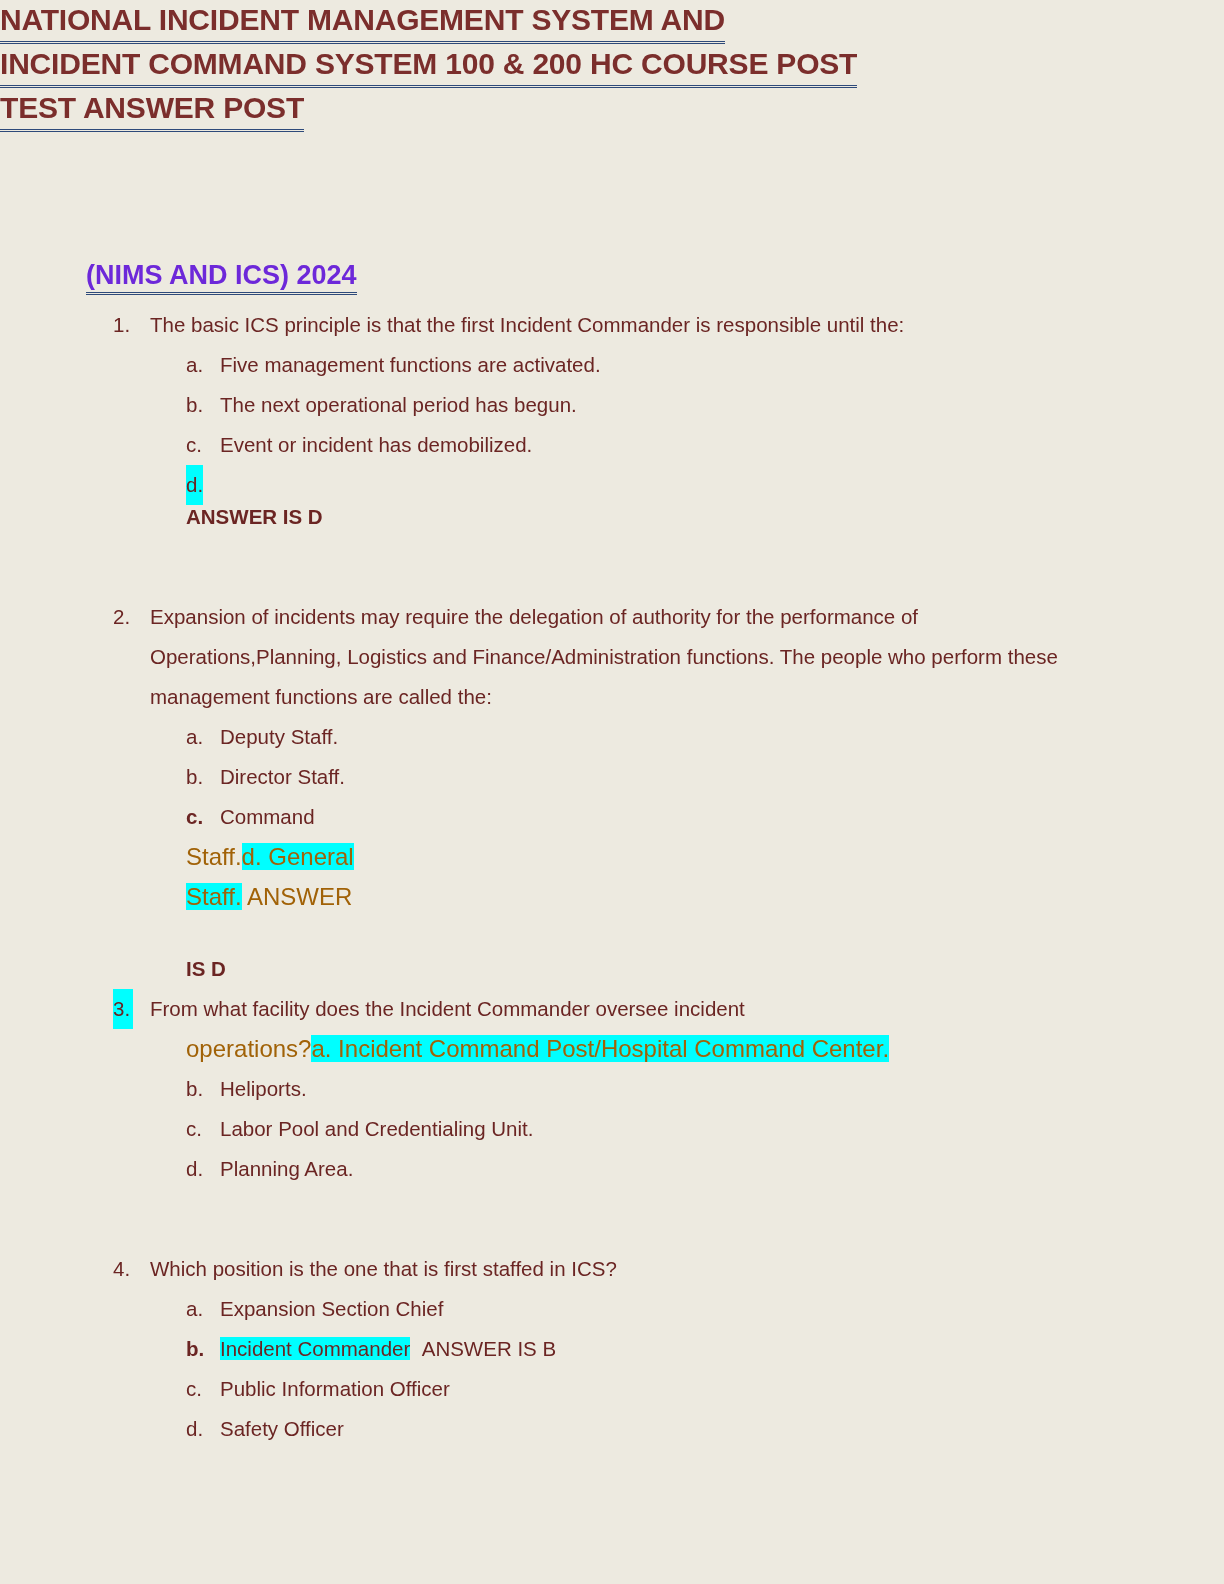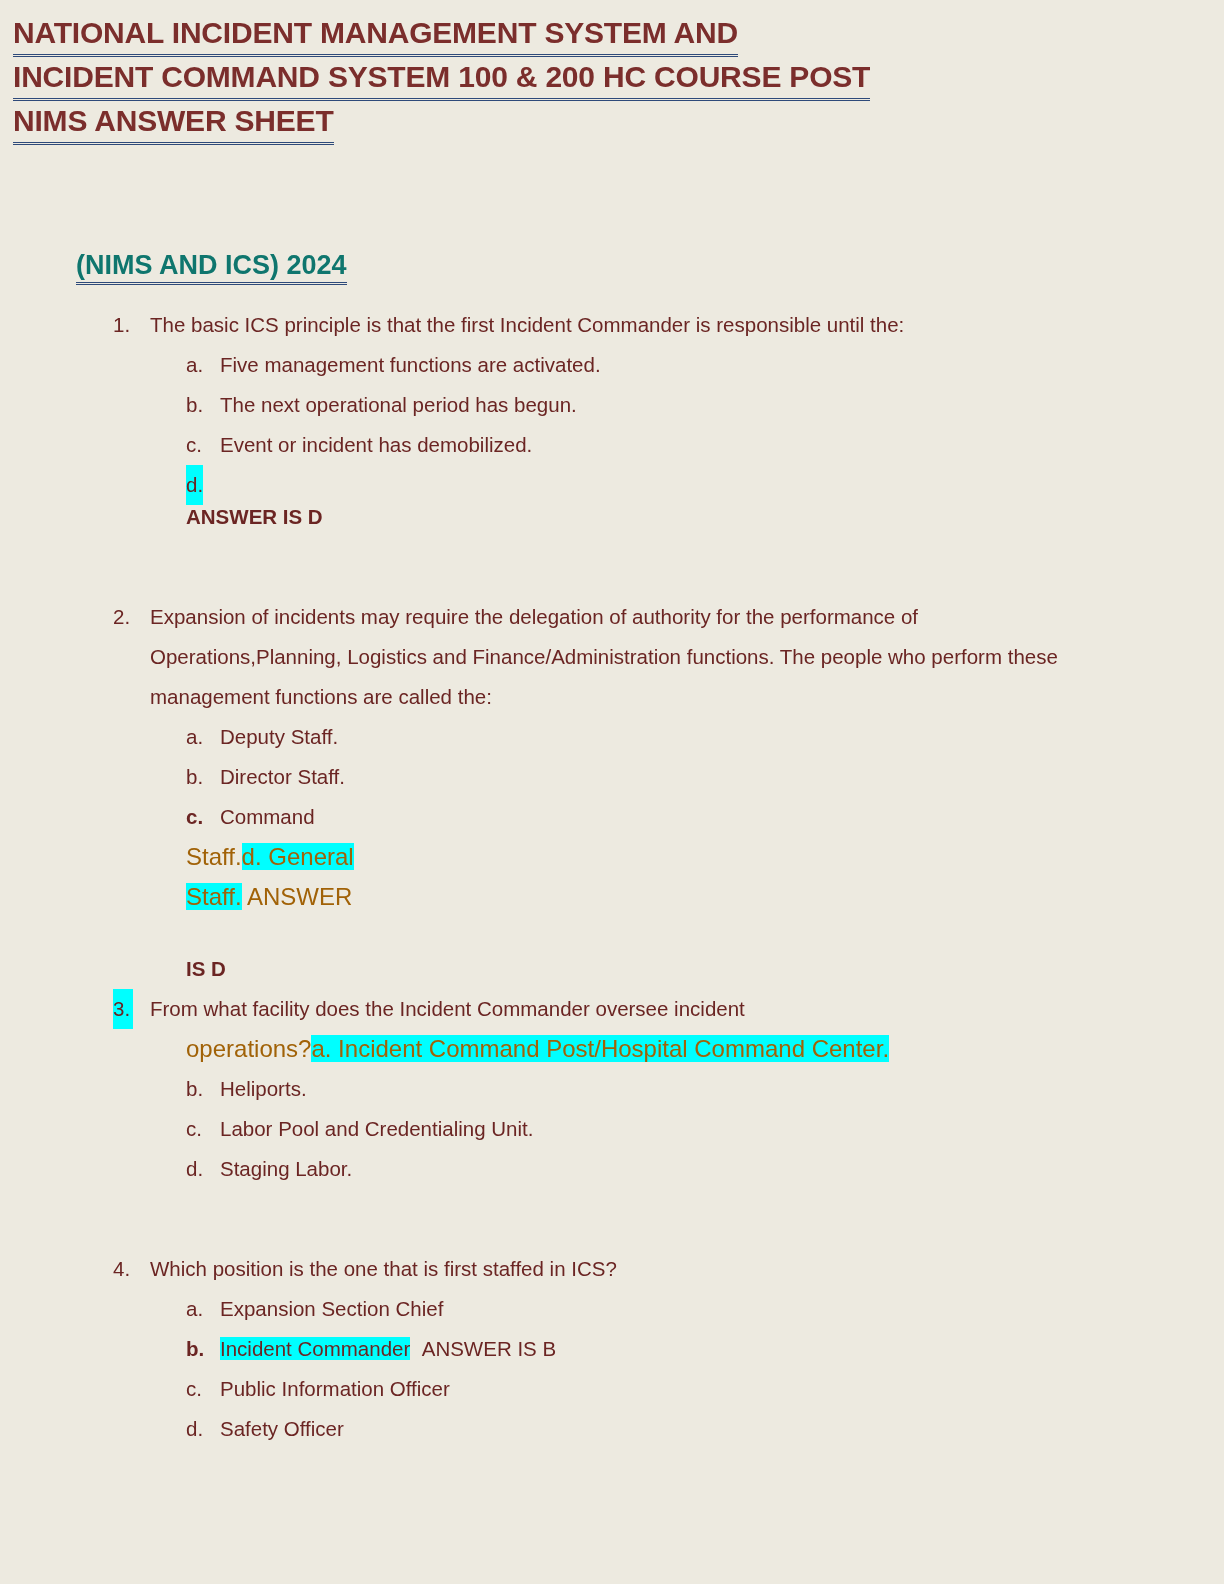--- a/index.html
+++ b/index.html
@@ -12,21 +12,21 @@
     background: #EDEAE0;
     font-family: "Liberation Sans", sans-serif;
     color: #6B2523;
     overflow: hidden;
   }
 
   .page {
     position: relative;
     width: 1224px;
     height: 1584px;
-    padding: 13px;
+    padding: 0;
     box-sizing: border-box;
   }
   .doc-title {
     font-size: 30px;
     font-weight: bold;
     line-height: 40px;
     color: #7B2E2C;
     letter-spacing: -0.2px;
     margin: 0;
   }
@@ -36,22 +36,22 @@
     border-bottom: 3px double #2E4A7A;
     padding-bottom: 1px;
     white-space: pre;
   }
   .doc-subtitle {
     position: absolute;
     left: 70px;
     top: 244px;
     font-size: 27px;
     font-weight: bold;
-    color: #0f766e;
-    margin: 6px;
+    color: #6d28d9;
+    margin: 16px;
   }
   .doc-subtitle .tline {
     display: inline-block;
     border-bottom: 3px double #2E4A7A;
     padding-bottom: 1px;
   }
 
   
   .questions {
     position: absolute;
@@ -122,21 +122,21 @@
   .gap-lg { height: 60px; }
 </style>
 </head>
 <body>
 
 <div class="page">
 
   <h1 class="doc-title">
     <span class="tline">NATIONAL INCIDENT MANAGEMENT SYSTEM AND</span>
     <span class="tline">INCIDENT COMMAND SYSTEM 100 &amp; 200 HC COURSE POST</span>
-    <span class="tline">NIMS ANSWER SHEET</span>
+    <span class="tline">TEST ANSWER POST</span>
   </h1>
 
   <h2 class="doc-subtitle">
     <span class="tline">(NIMS AND ICS) 2024</span>
   </h2>
 
   <div class="questions">
 
     <div class="question">
       <div class="q-stem">
@@ -199,21 +199,21 @@
         <li class="option">
           <span class="opt-letter">b.</span>
           <span>Heliports.</span>
         </li>
         <li class="option">
           <span class="opt-letter">c.</span>
           <span>Labor Pool and Credentialing Unit.</span>
         </li>
         <li class="option">
           <span class="opt-letter">d.</span>
-          <span>Staging Labor.</span>
+          <span>Planning Area.</span>
         </li>
       </ul>
     </div>
 
     <div class="gap-lg"></div>
 
     <div class="question">
       <div class="q-stem">
         <span class="q-num">4.</span><span>Which position is the one that is </span><span class="b">first</span><span> staffed in ICS?</span>
       </div>

